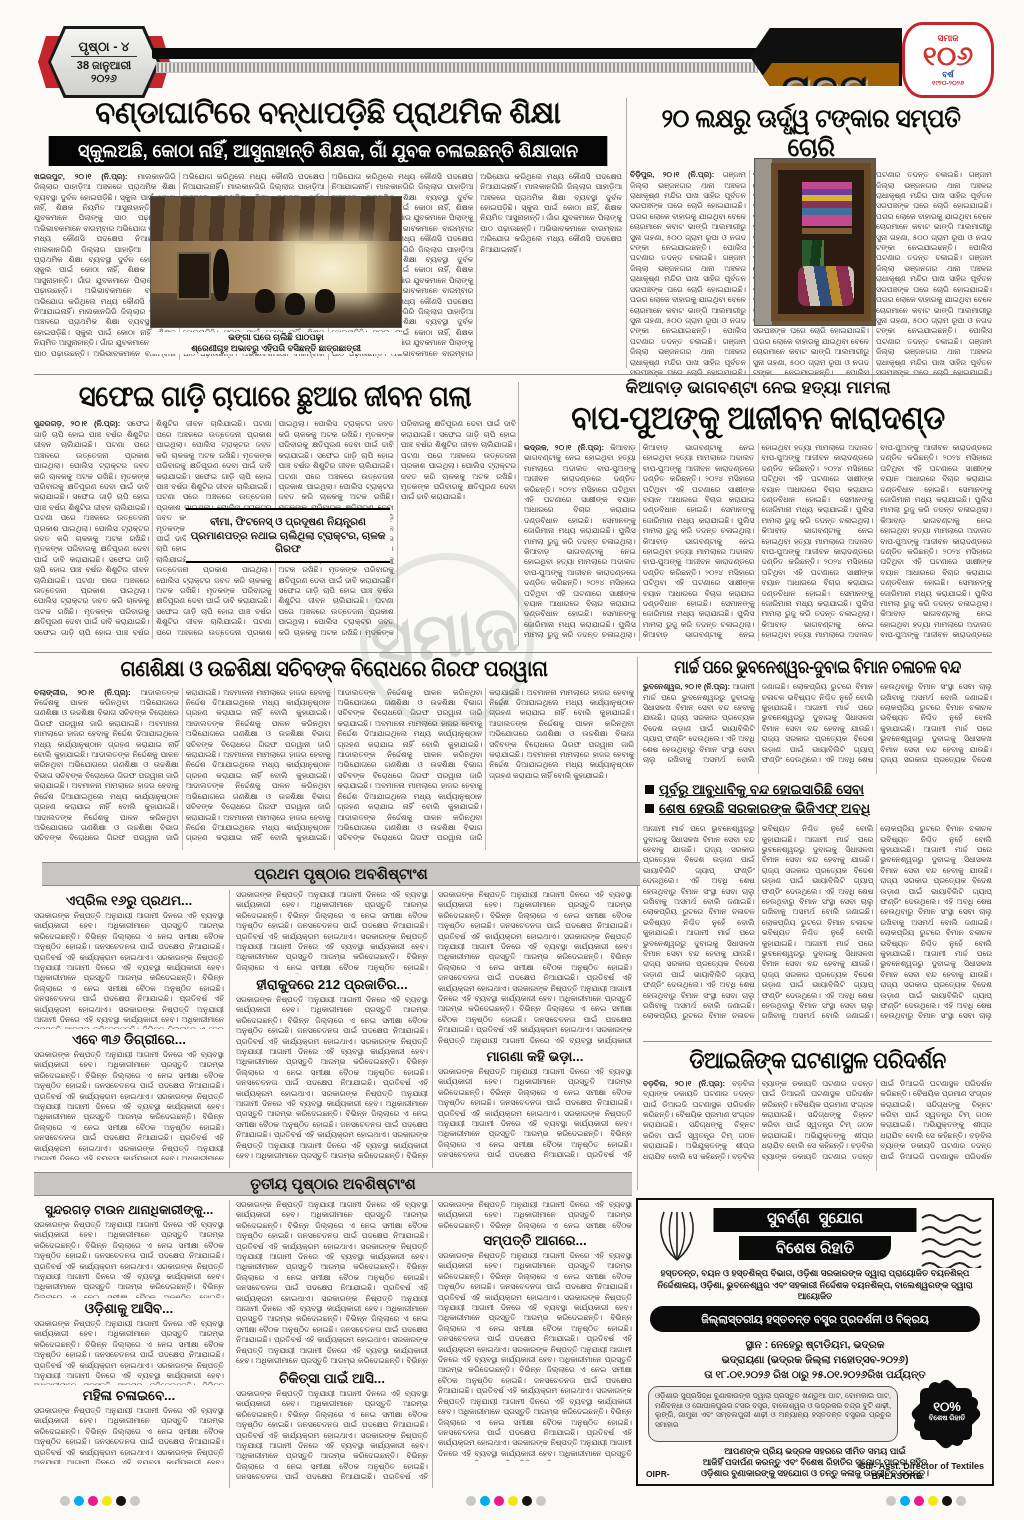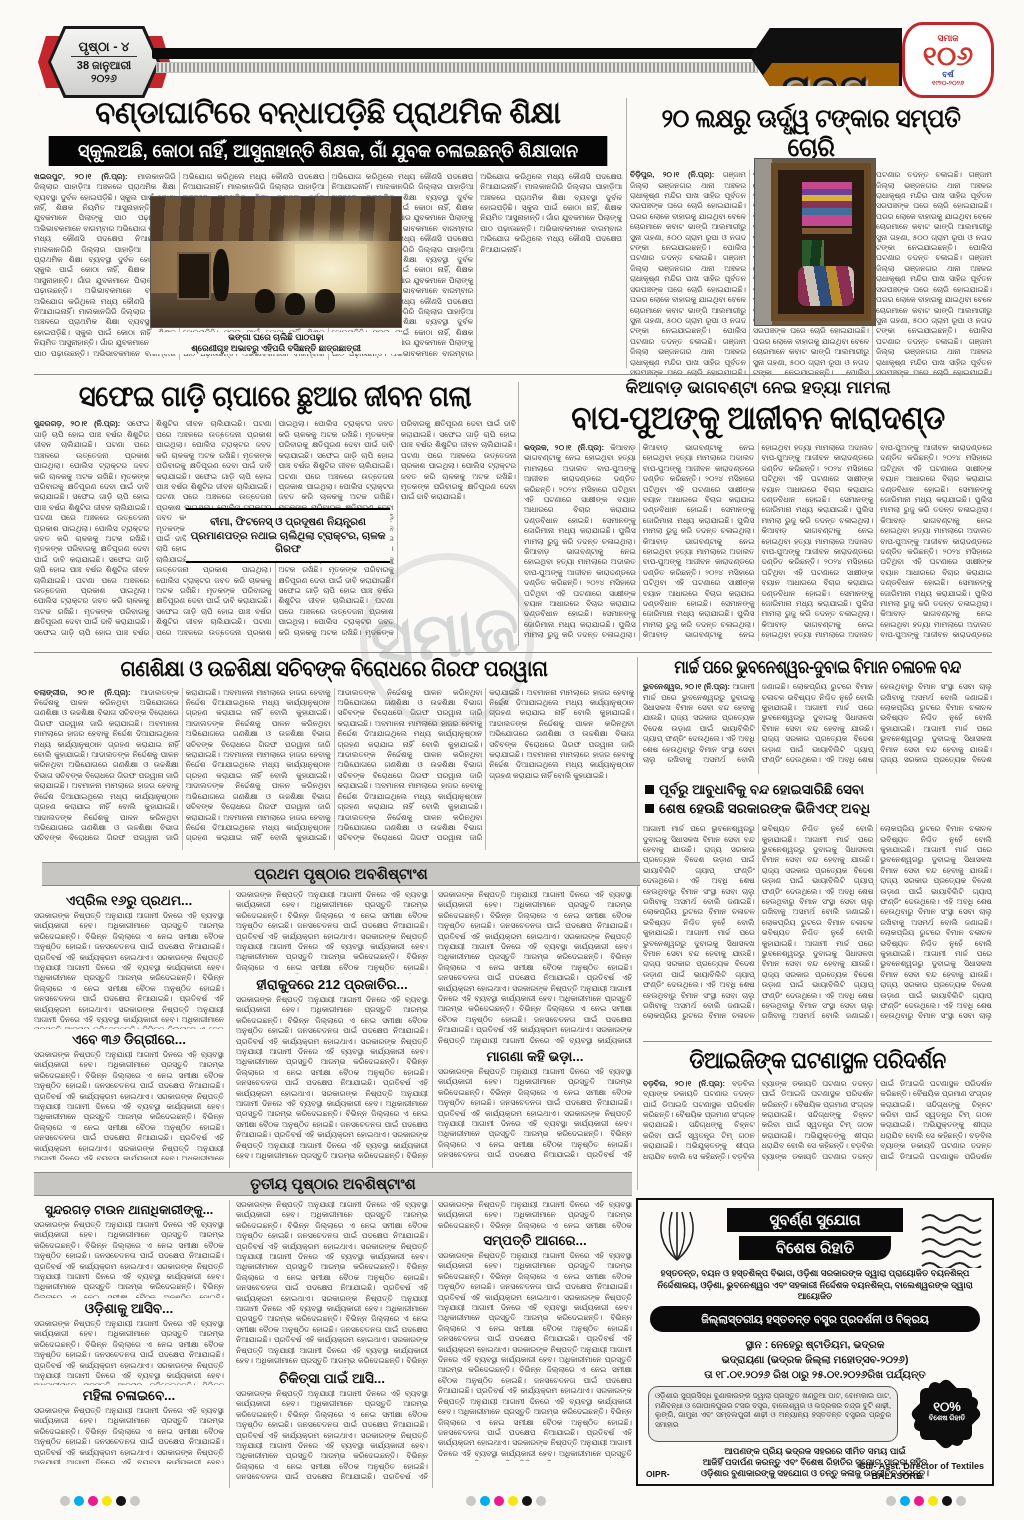--- a/index.html
+++ b/index.html
@@ -14,21 +14,21 @@
   .cols{column-gap:7px;column-rule:1px solid #b9b7b2;column-fill:auto;overflow:hidden;text-align:justify;font-size:7.6px;line-height:10.4px;color:#242424;}
   .c4{column-count:4;} .c3{column-count:3;} .c1{overflow:hidden;text-align:justify;font-size:7.6px;line-height:10.4px;color:#242424;}
   .dl{font-weight:bold;}
   .sub{font-weight:bold;text-align:center;font-size:13.5px;margin:3px 0 2px 0;color:#0d0d0d;}
   .band{background:#c7c6c2;border-top:1px solid #8a8a86;border-bottom:1px solid #8a8a86;font-weight:bold;text-align:center;font-size:15px;line-height:22px;color:#111;}
   .vrule{background:#b0aeaa;width:1px;}
   .hrule{background:#8f8d89;height:1px;}
   .blackbar{background:#050505;color:#fff;font-weight:bold;text-align:center;}
   .photo{border:1px solid #555;box-sizing:border-box;background:#777;overflow:hidden;position:absolute;}
   .caption{font-weight:bold;font-size:8.6px;line-height:11px;text-align:center;color:#111;}
-  .bullet-line{font-weight:bold;font-size:13.5px;line-height:19px;color:#0c0c0c;}
+  .bullet-line{font-weight:bold;font-size:13.5px;line-height:19px;color:#0c0c0c;text-decoration:underline;}
   .sq{display:inline-block;width:9px;height:9px;background:#0c0c0c;margin-right:5px;}
   
   .hexwrap{position:absolute;left:48px;top:26px;width:112px;height:72px;}
   .hex-red{position:absolute;left:-10px;top:10px;width:132px;height:52px;background:#c3262c;clip-path:polygon(6% 0,94% 0,100% 50%,94% 100%,6% 100%,0 50%);}
   .hex-bk{position:absolute;left:0;top:0;width:112px;height:72px;background:#1a1a1a;clip-path:polygon(14% 0,86% 0,100% 50%,86% 100%,14% 100%,0 50%);}
   .hex-in{position:absolute;left:3px;top:3px;width:106px;height:66px;background:linear-gradient(#f4f4f2,#cfcfcc);clip-path:polygon(14% 0,86% 0,100% 50%,86% 100%,14% 100%,0 50%);display:flex;flex-direction:column;justify-content:center;align-items:center;}
   .hex-in .l1{font-weight:bold;font-size:13px;border-bottom:1px solid #333;padding:0 8px 1px;}
   .hex-in .l2{font-weight:bold;font-size:11px;margin-top:2px;}
   .hex-in .l3{font-weight:bold;font-size:11px;}
   .topbar{position:absolute;left:152px;top:48px;width:606px;height:11px;background:#0b0b0b;border-radius:2px;}
@@ -259,21 +259,21 @@
     </svg>
     <svg class="motif-r" width="62" height="56" viewBox="0 0 62 56">
       <g stroke="#222" stroke-width="2" fill="none">
         <path d="M2 6 q8 -6 15 0 t15 0 t15 0 t14 0"></path>
           <path d="M2 18 q8 -6 15 0 t15 0 t15 0 t14 0"></path>
         <path d="M2 30 q8 -6 15 0 t15 0 t15 0 t14 0"></path>
           <path d="M2 42 q8 -6 15 0 t15 0 t15 0 t14 0"></path>
         <path d="M2 54 q8 -6 15 0 t15 0 t15 0 t14 0"></path>
       </g>
     </svg>
-    <div class="t1" style="top:8px;width:176px;height:24px;line-height:24px;font-size:15px;">ସୁବର୍ଣ୍ଣ ସୁଯୋଗ</div>
+    <div class="t1" style="top:8px;width:203px;height:24px;line-height:24px;font-size:15px;font-family:Liberation Mono, monospace;">ସୁବର୍ଣ୍ଣ ସୁଯୋଗ</div>
     <div class="t1" style="top:36px;width:152px;height:24px;line-height:24px;font-size:15px;border-radius:0 0 14px 0;">ବିଶେଷ ରିହାତି</div>
     <div class="ctr" style="top:68px;font-size:8.8px;line-height:11.5px;font-weight:bold;">ହସ୍ତତନ୍ତ, ବୟନ ଓ ହସ୍ତଶିଳ୍ପ ବିଭାଗ, ଓଡ଼ିଶା ସରକାରଙ୍କ ଦ୍ୱାରା ପ୍ରାୟୋଜିତ ବୟନଶିଳ୍ପ ନିର୍ଦ୍ଦେଶାଳୟ, ଓଡ଼ିଶା, ଭୁବନେଶ୍ୱର ଏବଂ ସହକାରୀ ନିର୍ଦ୍ଦେଶକ ବୟନଶିଳ୍ପ, ବାଲେଶ୍ୱରଙ୍କ ଦ୍ୱାରା ଆୟୋଜିତ</div>
     <div class="pill" style="top:106px;width:330px;height:26px;line-height:26px;font-size:11px;">ଜିଲ୍ଲାସ୍ତରୀୟ ହସ୍ତତନ୍ତ ବସ୍ତ୍ର ପ୍ରଦର୍ଶନୀ ଓ ବିକ୍ରୟ</div>
     <div class="ctr" style="top:138px;font-size:10.5px;">ସ୍ଥାନ : ନେହେରୁ ଷ୍ଟାଡିୟମ, ଭଦ୍ରକ</div>
     <div class="ctr" style="top:153px;font-size:10.5px;">ଭଦ୍ରାୟଣା (ଭଦ୍ରକ ଜିଲ୍ଲା ମହୋତ୍ସବ-୨୦୨୬)</div>
     <div class="ctr" style="top:168px;font-size:10.5px;">ତା ୧୮.୦୧.୨୦୨୬ ରିଖ ଠାରୁ ୨୫.୦୧.୨୦୨୬ରିଖ ପର୍ଯ୍ୟନ୍ତ</div>
     <div class="prodbox">ଓଡ଼ିଶାର ସୁପ୍ରସିଦ୍ଧ ବୁଣାକାରଙ୍କ ଦ୍ୱାରା ପ୍ରସ୍ତୁତ ଖଣ୍ଡୁଆ ପାଟ, ବୋମକାଇ ପାଟ, ମଣିବନ୍ଧା ଓ ଗୋପାଳପୁରର ଟସର ବସ୍ତ୍ର, ବାଲେଶ୍ୱର ଓ ଭଦ୍ରକର ଚନ୍ଦ୍ର ବୁଟି ଶାଢ଼ୀ, ଲୁଙ୍ଗି, ଗାମୁଛା ଏବଂ ସମ୍ବଲପୁରୀ ଶାଢ଼ୀ ଓ ଅନ୍ୟାନ୍ୟ ହସ୍ତତନ୍ତ ବସ୍ତ୍ରର ପ୍ରଚୁର ସମାହାର</div>
     <div class="star">
       <div class="s1"></div>
       <div class="s2"></div>

